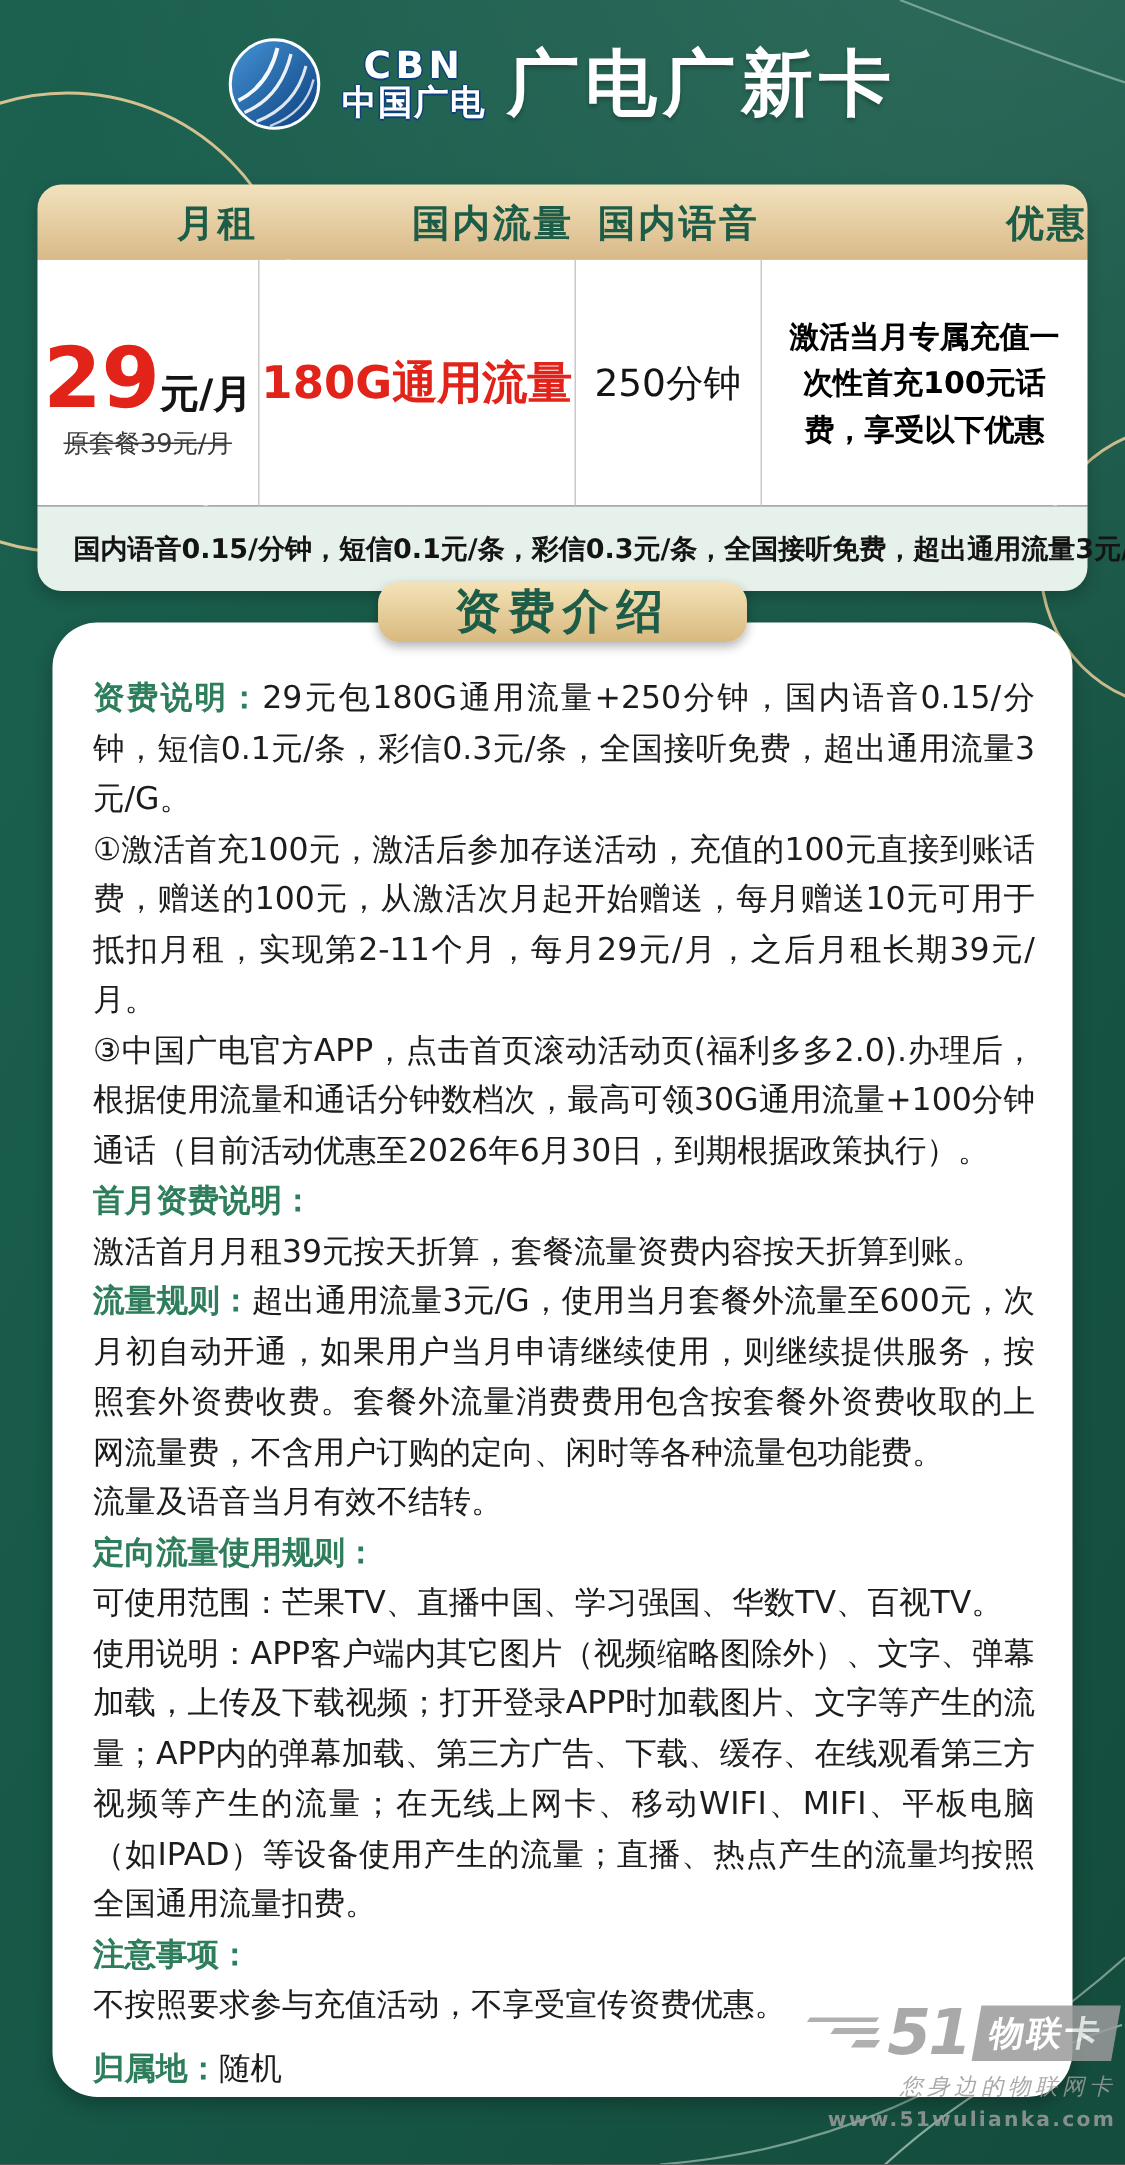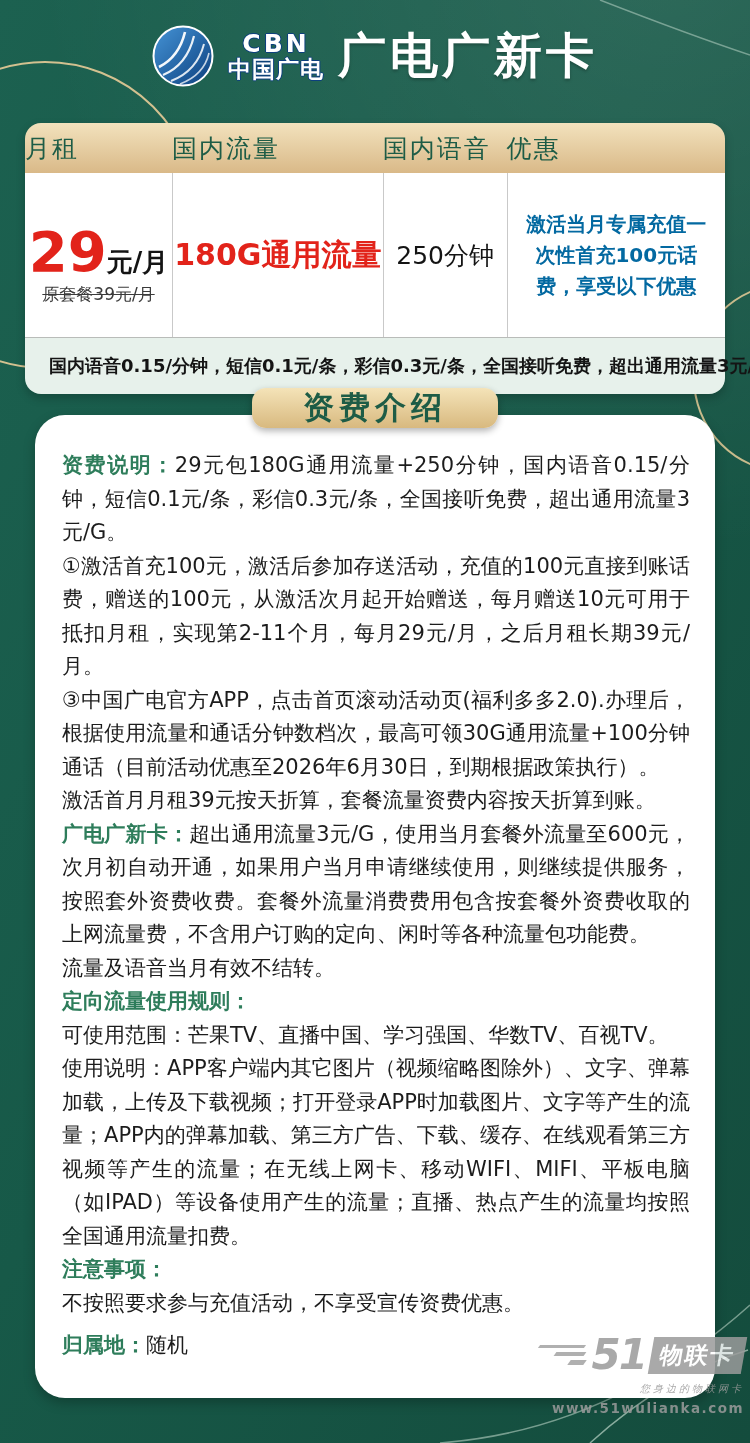--- a/index.html
+++ b/index.html
@@ -29,32 +29,32 @@
   .cbn-bottom { font-size:23px; font-weight:900; color:#fff; letter-spacing:1px;
     text-shadow:-1px 0 #0c3f7e,1px 0 #0c3f7e,0 -1px #0c3f7e,0 1px #0c3f7e; }
   .page-title { font-size:48px; font-weight:900; color:#fff; letter-spacing:4px;
     text-shadow:0 2px 3px rgba(0,0,0,.25); }
 
   
   .plan-table { position:absolute; left:25px; top:123px; width:700px; z-index:1;
     border-radius:16px; box-shadow:0 4px 10px rgba(0,0,0,.22); }
   .plan-head { display:flex; height:50px; align-items:center;
     background:linear-gradient(#f2e2bd,#d9b988); border-radius:16px 16px 0 0; }
-  .plan-head .hcell { text-align:left; font-size:25px; font-weight:400; color:#1d5c46; letter-spacing:2px; }
+  .plan-head .hcell { text-align:right; font-size:25px; font-weight:700; color:#1d5c46; letter-spacing:2px; }
   .c1 { width:21%; } .c2 { width:30.1%; } .c3 { width:17.7%; } .c4 { width:31.2%; }
   .plan-body { display:flex; background:#fff; height:164px; }
   .plan-body .bcell { display:flex; flex-direction:column; align-items:center; justify-content:center; }
   .plan-body .bcell + .bcell { border-left:1px solid #c9c9c9; }
   .price-line { display:flex; align-items:baseline; }
   .price-num { color:#e2231a; font-size:56px; font-weight:900; line-height:1; }
   .price-unit { color:#141414; font-size:26px; font-weight:700;margin-top:41px; }
   .price-orig { color:#3a3a3a; font-size:17px; text-decoration:line-through; margin-top:3px; }
   .data-text  { color:#e2231a; font-size:30px; font-weight:900; }
   .voice-text { color:#141414; font-size:25px; }
-  .discount-text { color:#0369a1; font-size:20px; font-weight:800;
+  .discount-text { color:#000000; font-size:20px; font-weight:800;
     line-height:1.55; text-align:center; padding:0 10px; }
   .plan-note { background:#e7f1eb; border-radius:0 0 16px 16px; border-top:1px solid #b9bcb9;
     padding:16px 24px; font-size:18px; font-weight:600; color:#141414; white-space:nowrap; }
 
   
   .badge { position:absolute; left:50%; top:388px; transform:translateX(-50%);
     width:246px; height:40px; z-index:3;
     background:linear-gradient(#f4e3b8,#d8b97f); border-radius:14px;
     display:flex; align-items:center; justify-content:center;
     font-size:31px; font-weight:900; color:#1d5c46; letter-spacing:5px;
@@ -73,21 +73,21 @@
   .wm-speed { display:flex; flex-direction:column; align-items:flex-end; gap:4px; margin-right:2px; }
   .wm-speed i { display:block; background:#a3a3a3; transform:skewX(-35deg); }
   .wm-speed i:nth-child(1){ width:46px; height:3px; }
   .wm-speed i:nth-child(2){ width:30px; height:4px; }
   .wm-speed i:nth-child(3){ width:16px; height:5px; }
   .wm-51 { font-size:42px; font-weight:900; font-style:italic; color:#9b9b9b;
     letter-spacing:-2px; line-height:1; }
   .wm-box { background:#9b9b9b; color:#fff; font-size:23px; font-weight:800;
     padding:3px 9px; transform:skewX(-10deg); letter-spacing:2px; }
   .wm-slogan { font-family:"DejaVu Serif","Liberation Serif",serif; font-style:italic;
-    font-size:10px; color:#9b9b9b; margin-top:6px; letter-spacing:3px; }
+    font-size:15px; color:#9b9b9b; margin-top:6px; letter-spacing:3px; }
   .wm-url { font-size:13.5px; font-weight:600; color:#9b9b9b; letter-spacing:1.5px; margin-top:4px; }
 </style>
 </head>
 <body>
 
 <div class="page">
 
   <div class="deco-circle left-arc"></div>
   <div class="deco-circle right-arc"></div>
   <svg class="deco-lines" width="750" height="1443" viewBox="0 0 750 1443">
@@ -149,24 +149,25 @@
   <div class="card"></div>
   <div class="badge">资费介绍</div>
   <div class="card-content">
     <div class="para"><span class="plabel">资费说明：</span><span class="ptext">29元包180G通用流量+250分钟，国内语音0.15/分钟，短信0.1元/条，彩信0.3元/条，全国接听免费，超出通用流量3元/G。</span></div>
 
 
     <div class="para"><span class="plabel"></span><span class="ptext">①激活首充100元，激活后参加存送活动，充值的100元直接到账话费，赠送的100元，从激活次月起开始赠送，每月赠送10元可用于抵扣月租，实现第2-11个月，每月29元/月，之后月租长期39元/月。</span></div>
 
     <div class="para"><span class="plabel"></span><span class="ptext">③中国广电官方APP，点击首页滚动活动页(福利多多2.0).办理后，根据使用流量和通话分钟数档次，最高可领30G通用流量+100分钟通话（目前活动优惠至2026年6月30日，到期根据政策执行）。</span></div>
 
+    <div class="para"><span class="plabel">首月资费说明：</span><span class="ptext"></span></div>
 
     <div class="para"><span class="plabel"></span><span class="ptext">激活首月月租39元按天折算，套餐流量资费内容按天折算到账。</span></div>
 
-    <div class="para"><span class="plabel">广电广新卡：</span><span class="ptext">超出通用流量3元/G，使用当月套餐外流量至600元，次月初自动开通，如果用户当月申请继续使用，则继续提供服务，按照套外资费收费。套餐外流量消费费用包含按套餐外资费收取的上网流量费，不含用户订购的定向、闲时等各种流量包功能费。</span></div>
+    <div class="para"><span class="plabel">流量规则：</span><span class="ptext">超出通用流量3元/G，使用当月套餐外流量至600元，次月初自动开通，如果用户当月申请继续使用，则继续提供服务，按照套外资费收费。套餐外流量消费费用包含按套餐外资费收取的上网流量费，不含用户订购的定向、闲时等各种流量包功能费。</span></div>
 
     <div class="para"><span class="plabel"></span><span class="ptext">流量及语音当月有效不结转。</span></div>
 
     <div class="para"><span class="plabel">定向流量使用规则：</span><span class="ptext"></span></div>
 
     <div class="para"><span class="plabel"></span><span class="ptext">可使用范围：芒果TV、直播中国、学习强国、华数TV、百视TV。</span></div>
 
     <div class="para"><span class="plabel"></span><span class="ptext">使用说明：APP客户端内其它图片（视频缩略图除外）、文字、弹幕加载，上传及下载视频；打开登录APP时加载图片、文字等产生的流量；APP内的弹幕加载、第三方广告、下载、缓存、在线观看第三方视频等产生的流量；在无线上网卡、移动WIFI、MIFI、平板电脑（如IPAD）等设备使用产生的流量；直播、热点产生的流量均按照全国通用流量扣费。</span></div>
 
     <div class="para"><span class="plabel">注意事项：</span><span class="ptext"></span></div>

